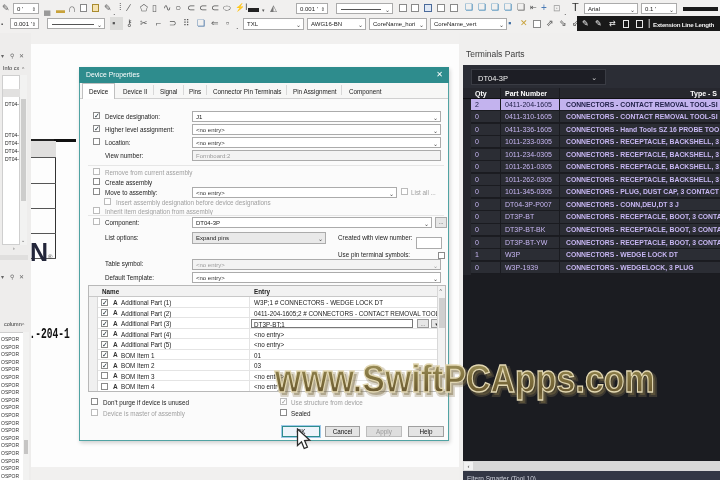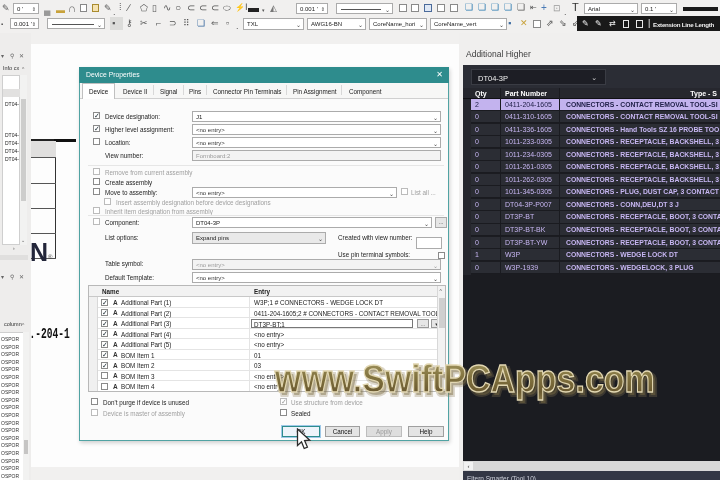--- a/index.html
+++ b/index.html
@@ -201,21 +201,21 @@
   <div class="abs" style="left:0;top:139px;width:25px;height:1px;background:#555;"></div>
   <div class="abs" style="left:0;top:164px;width:25px;height:1px;background:#555;"></div>
   <div class="abs" style="left:0;top:189px;width:25px;height:1px;background:#555;"></div>
   <div class="abs" style="left:0;top:214px;width:25px;height:1px;background:#555;"></div>
   <div class="abs" style="left:-1px;top:194px;width:24px;height:24px;font-weight:bold;font-size:25px;color:#23263a;">N</div>
   <div class="abs" style="left:17px;top:210px;font-size:6px;color:#444;">®</div>
   <div class="abs" style="left:-1.5px;top:281px;font-family:'Liberation Mono',monospace;font-weight:bold;font-size:9.6px;color:#111;letter-spacing:0;transform:scaleY(1.6);transform-origin:0 0;">.-204-1</div>
 </div>
 
 <div class="abs" style="left:459px;top:33px;width:261px;height:447px;background:#f0efee;">
-  <div class="abs" style="left:7px;top:16px;font-size:8.5px;color:#3c3c3c;">Additional Higher</div>
+  <div class="abs" style="left:7px;top:16px;font-size:8.5px;color:#3c3c3c;">Terminals Parts</div>
 
   <div class="abs" style="left:4px;top:32px;width:257px;height:415px;background:#1b1c21;">
 
     <div class="abs" style="left:0;top:0;width:257px;height:23px;background:#2b2d35;"></div>
     <div class="abs" style="left:0;top:23px;width:8px;height:187px;background:#25262c;"></div>
     <div class="abs" style="left:8px;top:4px;width:135px;height:16px;background:#1d1e25;border:1px solid #3a3c44;">
       <span class="abs" style="left:6px;top:4px;font-size:7.5px;color:#f0f0f0;">DT04-3P</span>
       <span class="abs" style="right:8px;top:4px;font-size:7px;color:#ddd;">⌄</span>
     </div>
 

